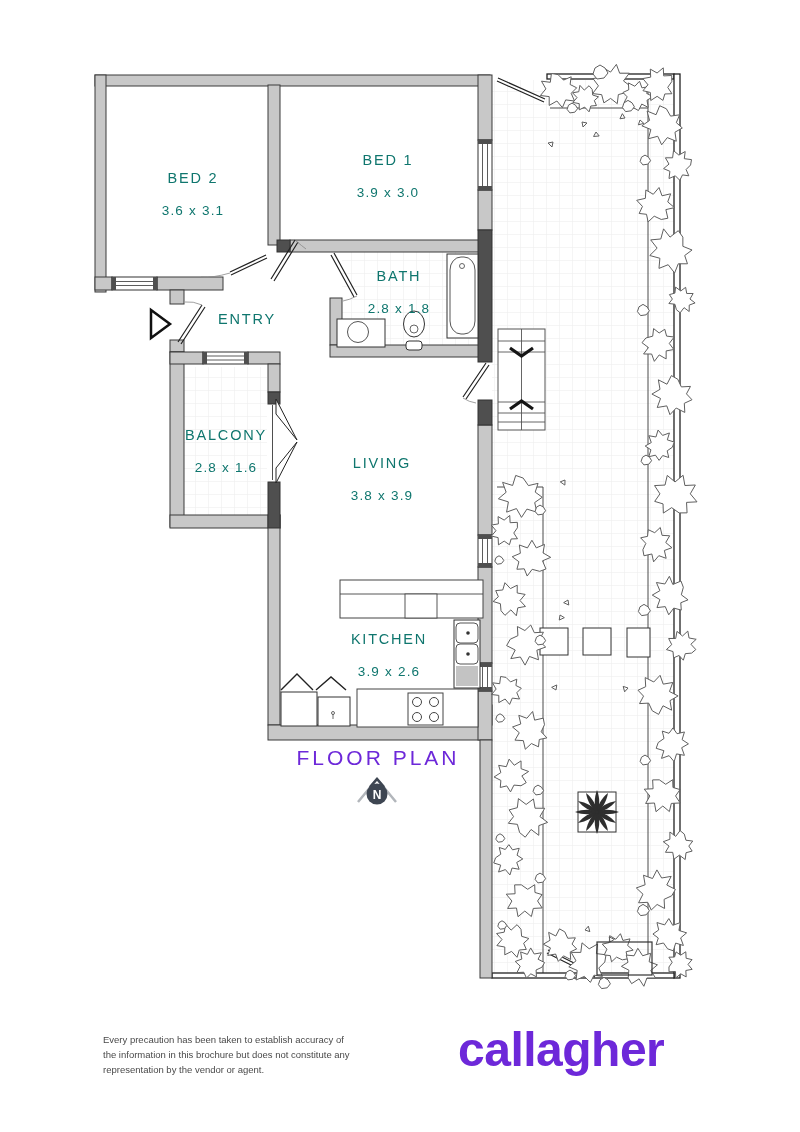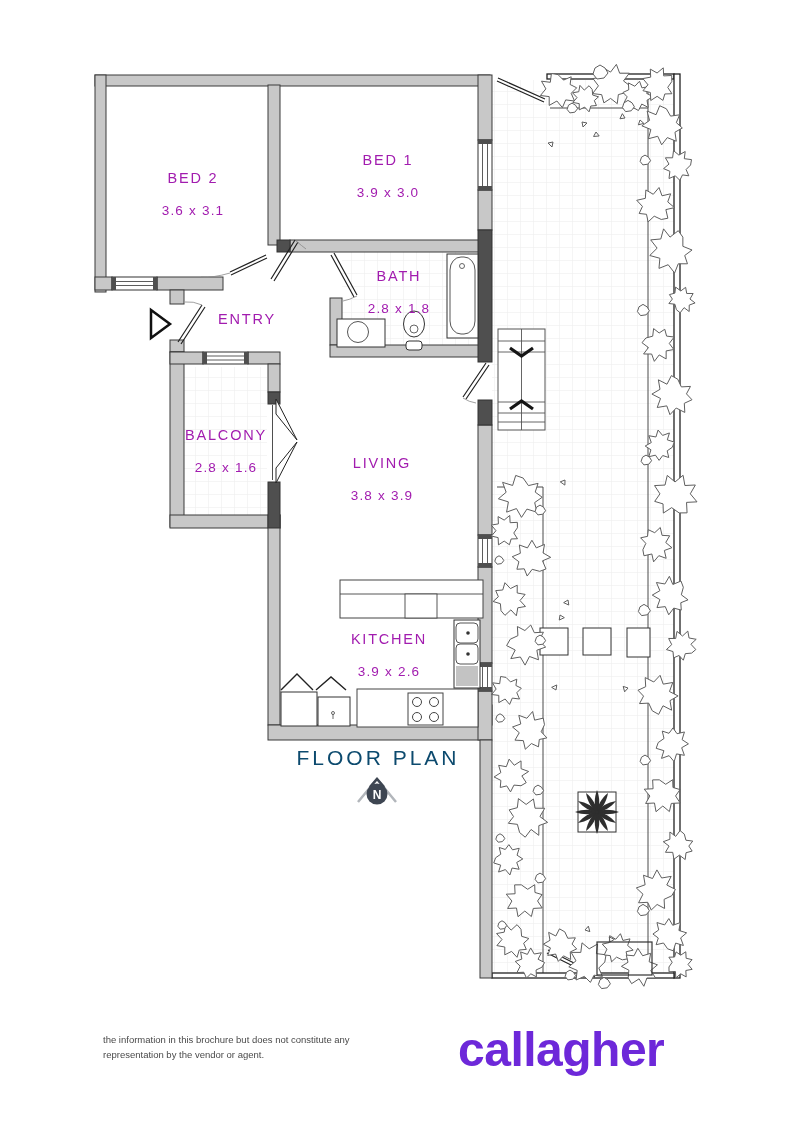--- a/index.html
+++ b/index.html
@@ -3,27 +3,27 @@
 <meta charset="utf-8">
 <style>
   html,body { margin:0; padding:0; background:#ffffff; }
   .page {
     position:relative; width:800px; height:1132px; background:#ffffff;
     font-family:"Liberation Sans", sans-serif; overflow:hidden;
   }
   .plan-svg { position:absolute; left:0; top:0; }
   .room-label {
     position:absolute; transform:translateX(-50%); text-align:center;
-    color:#a21caf; white-space:nowrap;
+    color:#0f766e; white-space:nowrap;
   }
   .room-name { font-size:14.5px; letter-spacing:1.8px; }
   .room-dims { font-size:13.5px; letter-spacing:1.2px; margin-top:17px; }
   .plan-title {
     position:absolute; left:378px; top:746px; transform:translateX(-50%);
-    font-size:21px; letter-spacing:3px; color:#0c4a6e; white-space:nowrap;
+    font-size:21px; letter-spacing:3px; color:#6d28d9; white-space:nowrap;
   }
   .disclaimer {
     position:absolute; left:103px; top:1032px; width:260px;
     font-size:9.5px; line-height:1.6; color:#4a4a4a;
   }
   .brand {
     position:absolute; left:458px; top:1022px; width:280px;
     font-size:48px; font-weight:bold; letter-spacing:-0.5px;
     color:#6d28d9;
   }
@@ -347,19 +347,20 @@
   <div class="room-dims">3.8 x 3.9</div>
 </div>
 <div class="room-label" style="left:389px; top:631px;">
   <div class="room-name">KITCHEN</div>
   <div class="room-dims">3.9 x 2.6</div>
 </div>
 
 <div class="plan-title">FLOOR PLAN</div>
 
 <div class="disclaimer">
+  <div>Every precaution has been taken to establish accuracy of</div>
   <div>the information in this brochure but does not constitute any</div>
   <div>representation by the vendor or agent.</div>
 </div>
 
 <div class="brand">callagher</div>
 
 </div>
 
 </body></html>

